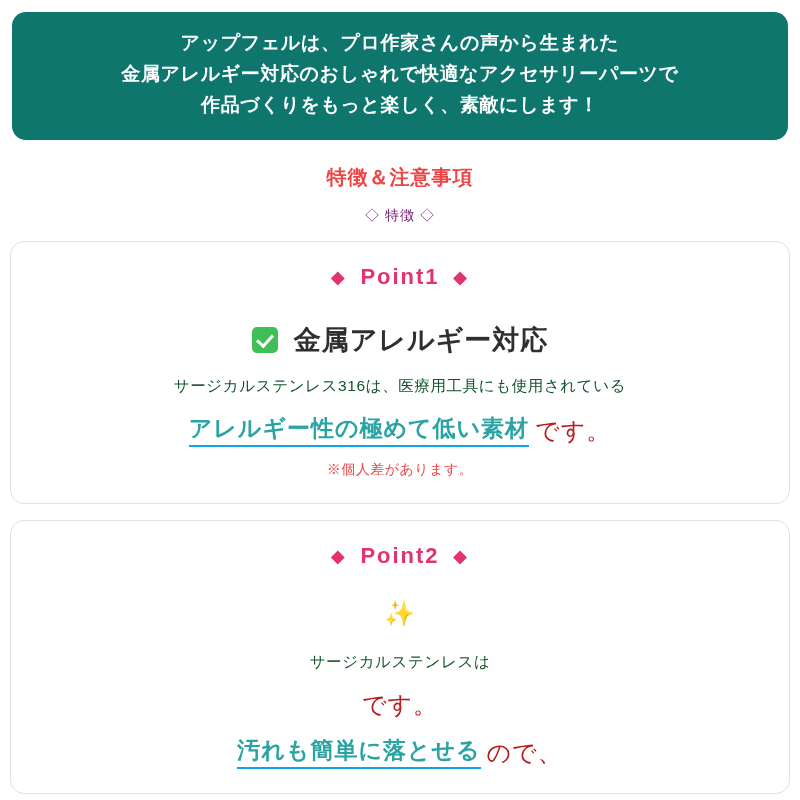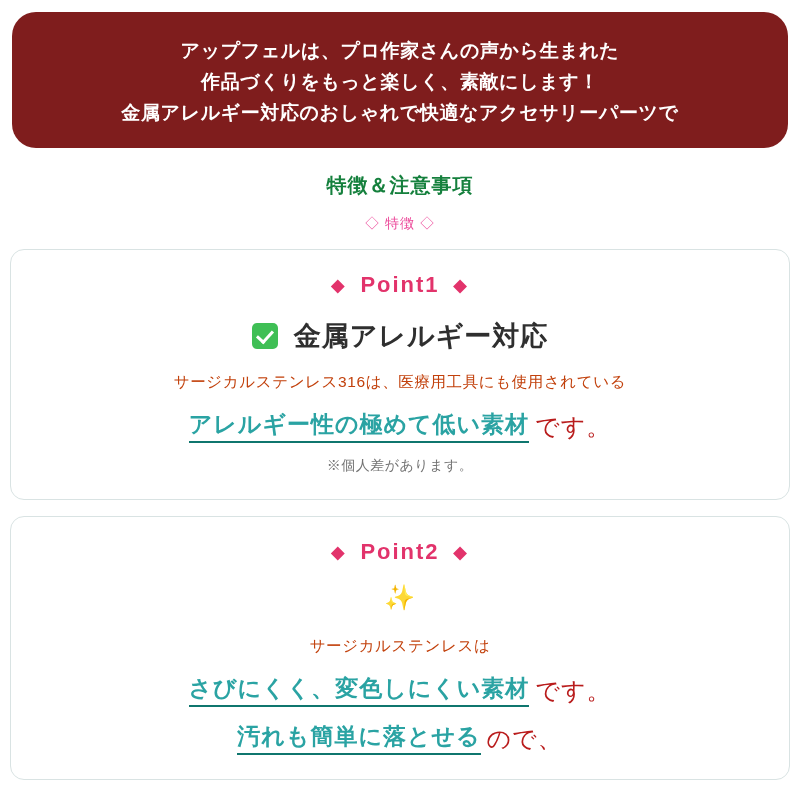--- a/index.html
+++ b/index.html
@@ -15,48 +15,48 @@
     width: 800px;
     height: 800px;
     position: relative;
     overflow: hidden;
     background: #ffffff;
   }
 
   
   .hero {
     margin: 12px 12px 0 12px;
-    background: #7f1d1d;
-    border-radius: 24px;
-    padding: 24px 20px 20px 20px;
+    background: #0f766e;
+    border-radius: 14px;
+    padding: 16px 20px 20px 20px;
     text-align: center;
   }
   .hero-line {
     color: #ffffff;
     font-size: 19px;
     line-height: 1.62;
     letter-spacing: 0.6px;
     font-weight: 700;
     white-space: nowrap;
   }
 
   
   .section-title {
     text-align: center;
     margin-top: 24px;
     font-size: 20px;
     font-weight: 700;
-    color: #15803d;
+    color: #ef4444;
     letter-spacing: 1px;
   }
   .section-sub {
     text-align: center;
     margin-top: 16px;
     font-size: 14px;
-    color: #ec4899;
+    color: #701a75;
     letter-spacing: 1px;
   }
 
   
   .card {
     margin: 16px 10px 0 10px;
     border: 1px solid #d9e3e3;
     border-radius: 14px;
     background: #ffffff;
     padding: 22px 20px 24px 20px;
@@ -74,21 +74,21 @@
     justify-content: center;
     gap: 14px;
   }
   .diamond {
     color: #e2336b;
     font-size: 17px;
     line-height: 1;
   }
 
   .point-head {
-    margin-top: 20px;
+    margin-top: 32px;
     font-size: 27px;
     font-weight: 700;
     color: #2f2f2f;
     letter-spacing: 1px;
     display: flex;
     align-items: center;
     justify-content: center;
     gap: 16px;
   }
   .check-box {
@@ -113,64 +113,64 @@
   }
   .sparkle {
     font-size: 25px;
     color: #f2c230;
     line-height: 1;
   }
 
   .body-line {
     margin-top: 16px;
     font-size: 15.5px;
-    color: #c2410c;
+    color: #14532d;
     letter-spacing: 0.6px;
     line-height: 1.6;
   }
   .body-line.tight { margin-top: 24px; text-align: center; }
 
   .emph {
     font-size: 23px;
     font-weight: 700;
     color: #2aa3a3;
-    border-bottom: 2px solid #0f766e;
+    border-bottom: 2px solid #0ea5e9;
     padding-bottom: 1px;
     letter-spacing: 1px;
   }
   .emph-after {
     font-size: 24px;
     color: #b91c1c;
     letter-spacing: 1px;
   }
   .emph-row {
     margin-top: 14px;
     display: flex;
     align-items: flex-end;
     justify-content: center;
     gap: 6px;
   }
 
   .note {
-    color: #737373;
+    color: #ef4444;
     font-size: 14px;
     letter-spacing: 0.5px;
     margin-top: 6px;
   }
   .note.first { margin-top: 14px; }
 </style>
 </head>
 <body>
 
 <div class="page">
 
   <div class="hero">
     <div class="hero-line">アップフェルは、プロ作家さんの声から生まれた</div>
+    <div class="hero-line">金属アレルギー対応のおしゃれで快適なアクセサリーパーツで</div>
     <div class="hero-line">作品づくりをもっと楽しく、素敵にします！</div>
-    <div class="hero-line">金属アレルギー対応のおしゃれで快適なアクセサリーパーツで</div>
   </div>
 
   <div class="section-title">特徴＆注意事項</div>
   <div class="section-sub">◇ 特徴 ◇</div>
 
   <div class="card">
     <div class="point-label">
       <span class="diamond">◆</span>
       <span>Point1</span>
       <span class="diamond">◆</span>
@@ -199,21 +199,20 @@
       <span class="diamond">◆</span>
     </div>
 
     <div class="point-head">
       <span class="sparkle">✨</span>
     </div>
 
     <div class="body-line tight">サージカルステンレスは</div>
 
     <div class="emph-row">
-      <span class="emph">さびにくく、変色しにくい素材</span>
       <span class="emph-after">です。</span>
     </div>
 
     <div class="emph-row">
       <span class="emph">汚れも簡単に落とせる</span>
       <span class="emph-after">ので、</span>
     </div>
 
   </div>
 

